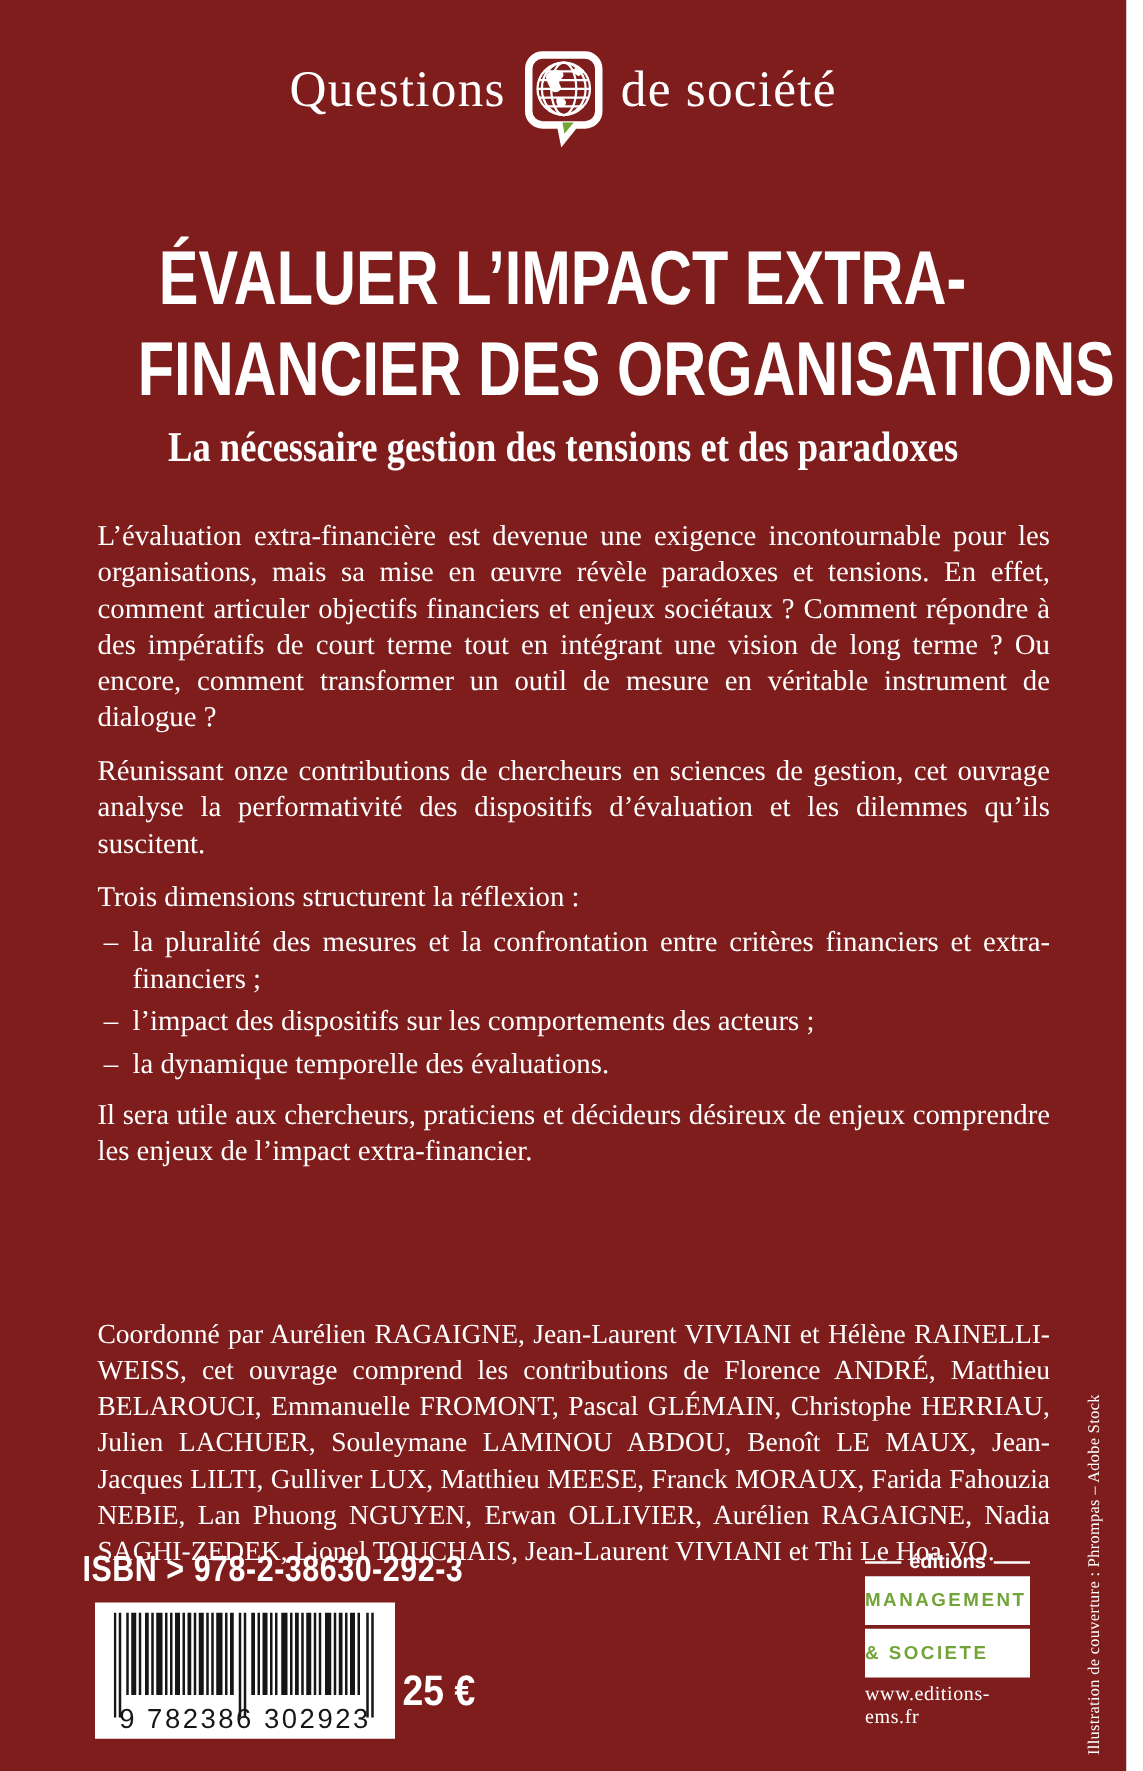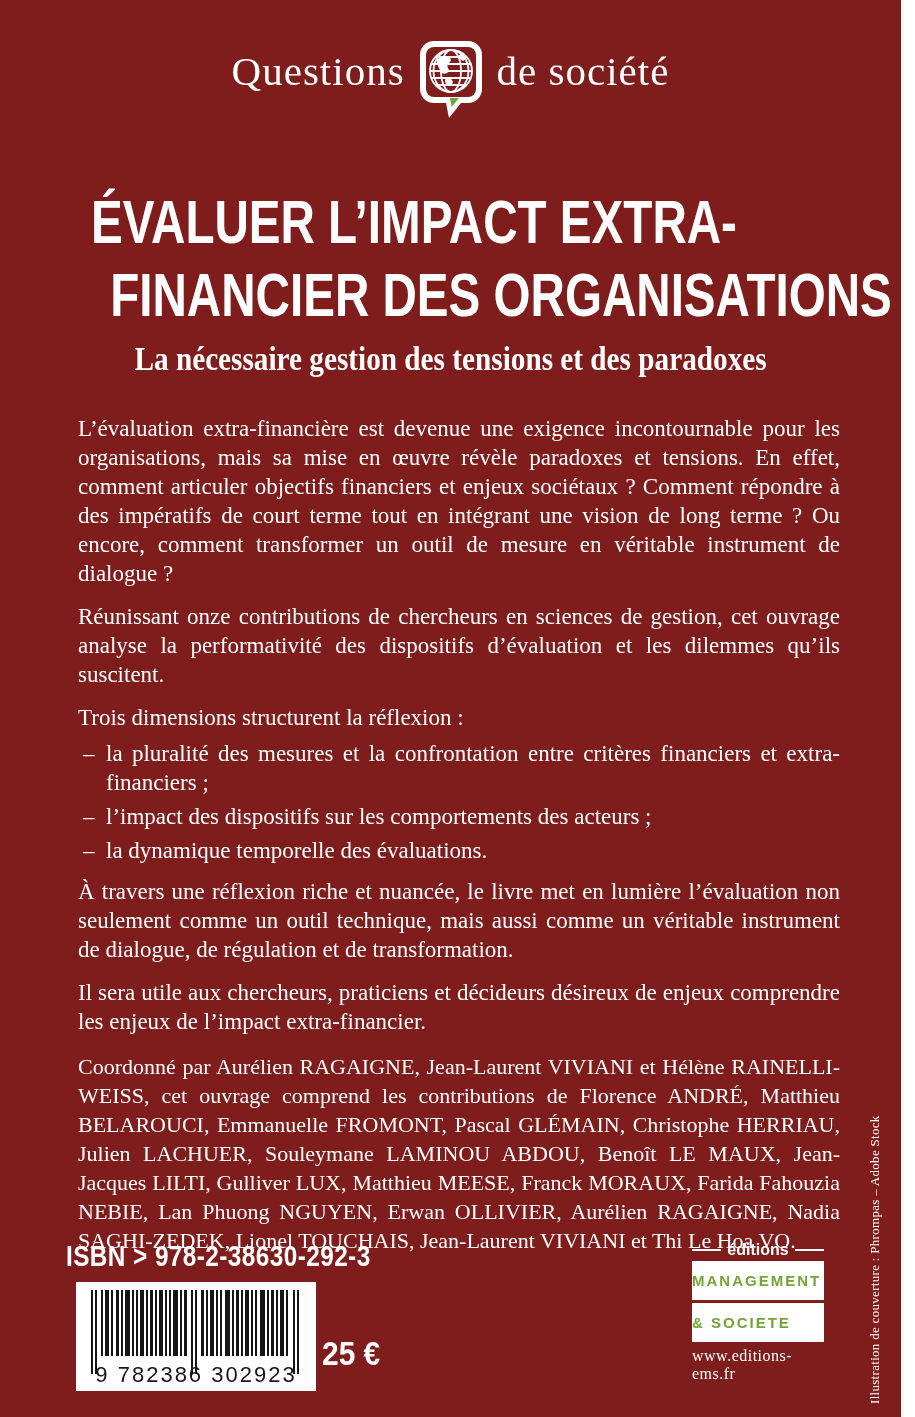--- a/index.html
+++ b/index.html
@@ -14,20 +14,21 @@
   
   .brand{
     position:absolute;top:40px;left:0;right:0;
     display:flex;justify-content:center;align-items:flex-start;gap:14px;
     font-size:41px;line-height:62px;letter-spacing:1px;
   }
   .brand .bubble{flex:0 0 auto;}
   
   .title{
     position:absolute;top:186px;left:0;right:0;margin:0;
+    text-align:center;
     font-family:"Liberation Sans", sans-serif;
     font-weight:bold;font-size:61px;line-height:73px;
   }
   .title .tline{display:inline-block;transform:scaleX(0.78);white-space:nowrap;}
   .subtitle{
     position:absolute;top:338px;left:0;right:0;margin:0;
     text-align:center;
     font-family:Liberation Serif, serif;
     font-weight:bold;font-size:34px;line-height:42px;
   }
@@ -148,21 +149,20 @@
       </li>
       <li>
         <span class="dash">–</span>
         <span>l’impact des dispositifs sur les comportements des acteurs ;</span>
       </li>
       <li>
         <span class="dash">–</span>
         <span>la dynamique temporelle des évaluations.</span>
       </li>
     </ul>
-    <p>À travers une réflexion riche et nuancée, le livre met en lumière l’évaluation non seulement comme un outil technique, mais aussi comme un véritable instrument de dialogue, de régulation et de transformation.</p>
     <p>Il sera utile aux chercheurs, praticiens et décideurs désireux de enjeux comprendre les enjeux de l’impact extra-financier.</p>
   </main>
 
   <p class="contributors">Coordonné par Aurélien RAGAIGNE, Jean-Laurent VIVIANI et Hélène RAINELLI-WEISS, cet ouvrage comprend les contributions de Florence ANDRÉ, Matthieu BELAROUCI, Emmanuelle FROMONT, Pascal GLÉMAIN, Christophe HERRIAU, Julien LACHUER, Souleymane LAMINOU ABDOU, Benoît LE MAUX, Jean-Jacques LILTI, Gulliver LUX, Matthieu MEESE, Franck MORAUX, Farida Fahouzia NEBIE, Lan Phuong NGUYEN, Erwan OLLIVIER, Aurélien RAGAIGNE, Nadia SAGHI-ZEDEK, Lionel TOUCHAIS, Jean-Laurent VIVIANI et Thi Le Hoa VO.</p>
 
   <div class="isbn">ISBN &gt; 978-2-38630-292-3</div>
 
   <div class="barcode-box">
     <svg width="210" height="95" viewBox="0 0 210 95" aria-hidden="true">
       <g fill="#161616">

